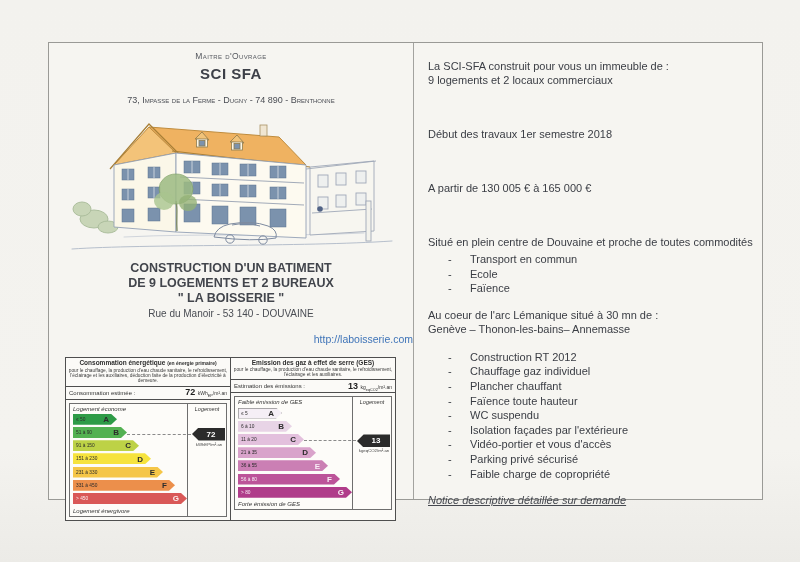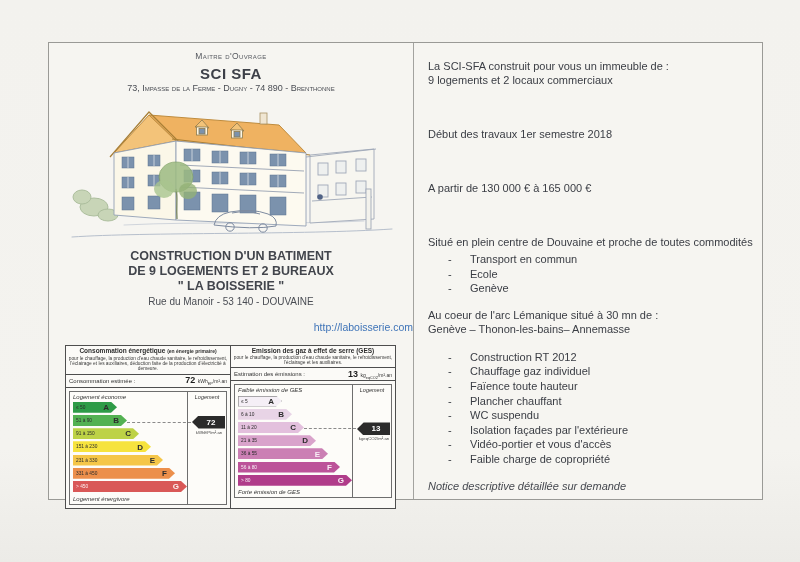--- a/index.html
+++ b/index.html
@@ -12,21 +12,21 @@
   }
   .sheet { position:relative; width:774px; height:562px; }
   .frame {
     position:absolute; left:48px; top:42px; width:715px; height:458px;
     border:1px solid #9a9a96; background:#f6f5f1; display:flex;
   }
   
   .left-cell { width:365px; border-right:1px solid #a3a39f; padding-top:8px; position:relative; }
   .owner-label { text-align:center; font-variant:small-caps; font-size:8.5px; letter-spacing:.4px; color:#55585f; }
   .company { text-align:center; font-size:15px; font-weight:bold; letter-spacing:.5px; color:#3d4048; margin-top:4px; }
-  .company-address { text-align:center; font-variant:small-caps; font-size:9px; color:#4a4d54; margin-top:1px; }
+  .company-address { text-align:center; font-variant:small-caps; font-size:9px; color:#4a4d54; margin-top:13px; }
   .sketch-wrap { width:335px; height:150px; margin:4px auto 0 auto; }
   .project-title { text-align:center; font-size:12.5px; font-weight:bold; color:#42454c; line-height:15px; margin-top:2px; }
   .project-address { text-align:center; font-size:10px; color:#4a4d54; margin-top:2px; }
   .website { text-align:right; font-size:10.5px; color:#3f74b8; margin-top:14px; }
   
   .charts-wrap { display:flex; width:332px; margin:12px auto 0 auto; }
   .chart { width:166px; border:1px solid #4e4e4e; background:#fbfaf7; }
   .chart + .chart { margin-left:-1px; }
   .chart-header { border-bottom:1px solid #4e4e4e; padding:1px 2px 2px 2px; min-height:21px; }
   .chart-title { text-align:center; font-size:6.5px; font-weight:bold; color:#2e2e2e; line-height:7px; }
@@ -71,21 +71,21 @@
   .right-cell { flex:1; padding:16px 8px 0 14px; font-size:11px; line-height:14px; color:#3a3d44; }
   .right-cell p { margin-bottom:14px; }
   .nowrap { white-space:nowrap;margin-top:40px; }
   .two-line { margin-bottom:14px; }
   ul.dashlist { list-style:none; margin:3px 0 12px 0; }
   ul.dashlist li { position:relative; padding-left:42px; line-height:14.6px; }
   ul.dashlist li::before { content:"-"; position:absolute; left:20px; }
   .underlined { text-decoration:underline; }
   .quality-head { margin-bottom:3px !important; }
   .location-head { margin-bottom:3px !important; }
-  .notice { font-style:italic; color:#45484f; margin-top:12px; }
+  .notice { font-style:italic; text-decoration:underline; color:#45484f; margin-top:12px; }
   
   .sk { stroke-linecap:round; stroke-linejoin:round; }
 </style>
 </head>
 <body>
 
 <div class="sheet">
   <div class="frame">
 
     <div class="left-cell">
@@ -326,38 +326,39 @@
 
       </div>
     </div>
 
     <div class="right-cell">
       <p class="two-line">
         <span class="nowrap">La SCI-SFA construit pour vous un immeuble de :</span><br>
         <span class="nowrap">9 logements et 2 locaux commerciaux</span>
       </p>
       <p class="nowrap">Début des travaux 1er semestre 2018</p>
-      <p class="nowrap">A partir de 130 000 € à 165 000 €</p>
+      <p class="nowrap">A partir de 130 005 € à 165 000 €</p>
       <p class="nowrap location-head">Situé en plein centre de Douvaine et proche de toutes commodités</p>
       <ul class="dashlist">
         <li>Transport en commun</li>
         <li>Ecole</li>
-        <li>Genève</li>
+        <li>Faïence</li>
       </ul>
       <p class="two-line">
         <span class="nowrap">Au coeur de l'arc Lémanique situé à 30 mn de :</span><br>
         <span class="nowrap">Genève – Thonon-les-bains– Annemasse</span>
       </p>
       <ul class="dashlist">
         <li>Construction RT 2012</li>
         <li>Chauffage gaz individuel</li>
+        <li>Plancher chauffant</li>
         <li>Faïence toute hauteur</li>
-        <li>Plancher chauffant</li>
         <li>WC suspendu</li>
         <li>Isolation façades par l'extérieure</li>
         <li>Vidéo-portier et vous d'accès</li>
+        <li>Parking privé sécurisé</li>
         <li>Faible charge de copropriété</li>
       </ul>
       <p class="notice nowrap">Notice descriptive détaillée sur demande</p>
     </div>
 
   </div>
 </div>
 
 </body></html>

